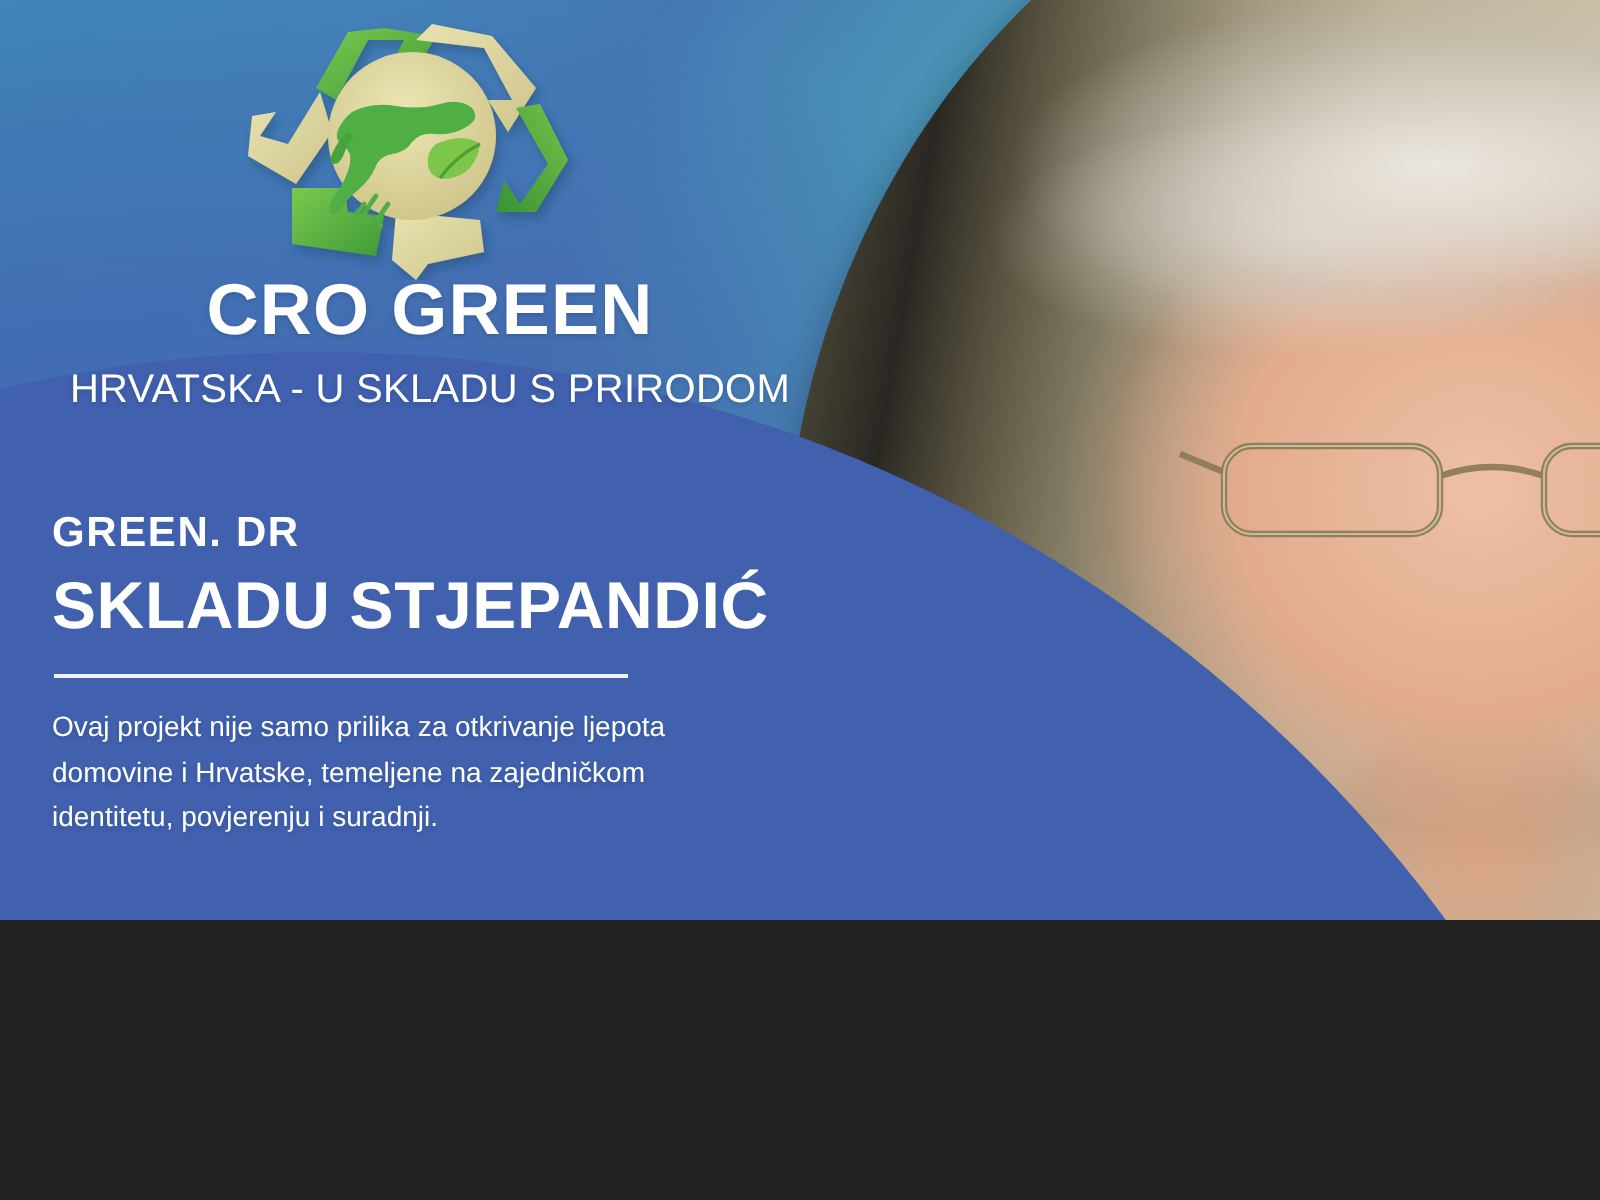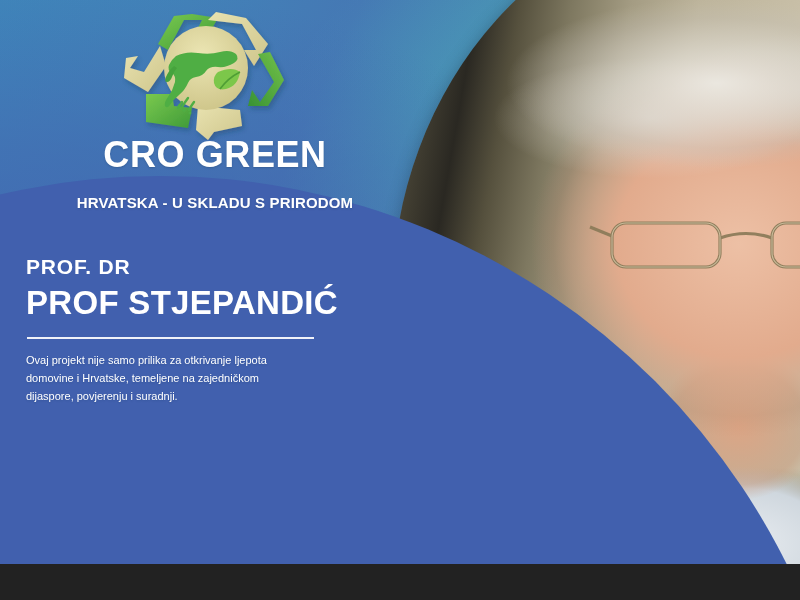--- a/index.html
+++ b/index.html
@@ -4,21 +4,21 @@
 <title>CRO GREEN — Prof. dr Josip Stjepandić</title>
 <style>
   html, body {
     margin: 0;
     padding: 0;
     background: #222;
   }
   .canvas {
     position: relative;
     width: 800px;
-    height: 564px;
+    height: 460px;
     overflow: hidden;
     font-family: "Liberation Sans", sans-serif;
     -webkit-font-smoothing: antialiased;
   }
 
   
   .bg-base {
     position: absolute;
     inset: 0;
     background:
@@ -137,23 +137,23 @@
     color: #ffffff;
   }
   .brand-name {
     font-size: 36px;
     font-weight: bold;
     letter-spacing: 0.6px;
     line-height: 1.05;
     text-shadow: 0 1px 2px rgba(25,55,90,0.30);
   }
   .brand-tagline {
-    margin-top: 20px;
-    font-size: 15px;
-    font-weight: bold;
+    margin-top: 10px;
+    font-size: 20px;
+    font-weight: normal;
     letter-spacing: 0.15px;
     text-shadow: 0 1px 2px rgba(25,55,90,0.28);
   }
 
   .person {
     position: absolute;
     left: 26px;
     top: 256px;
     color: #ffffff;
   }
@@ -180,21 +180,21 @@
     height: 2px;
     background: rgba(255,255,255,0.92);
   }
 
   .quote {
     position: absolute;
     left: 26px;
     top: 352px;
     width: 365px;
     color: #ffffff;
-    font-size: 11px;
+    font-size: 14px;
     line-height: 1.62;
     text-align: justify;
     text-shadow: 0 1px 2px rgba(25,55,90,0.22);
   }
   .quote .last-line { text-align: left; }
 </style>
 </head>
 <body>
 
 <div class="canvas">
@@ -276,25 +276,25 @@
       <path d="M118 62 q-12 6 -20 17" stroke="#4f9e35" stroke-width="1.6" fill="none"></path>
     </g>
   </svg>
 
   <div class="brand">
     <div class="brand-name">CRO GREEN</div>
     <div class="brand-tagline">HRVATSKA - U SKLADU S PRIRODOM</div>
   </div>
 
   <div class="person">
-    <div class="person-prefix">PROF. DR</div>
-    <div class="person-name">PROF STJEPANDIĆ</div>
+    <div class="person-prefix">GREEN. DR</div>
+    <div class="person-name">SKLADU STJEPANDIĆ</div>
   </div>
 
   <div class="divider"></div>
 
   <div class="quote">
     <div>Ovaj projekt nije samo prilika za otkrivanje ljepota</div>
     <div>domovine i Hrvatske, temeljene na zajedničkom</div>
-    <div class="last-line">dijaspore, povjerenju i suradnji.</div>
+    <div class="last-line">identitetu, povjerenju i suradnji.</div>
   </div>
 
 </div>
 
 </body></html>

